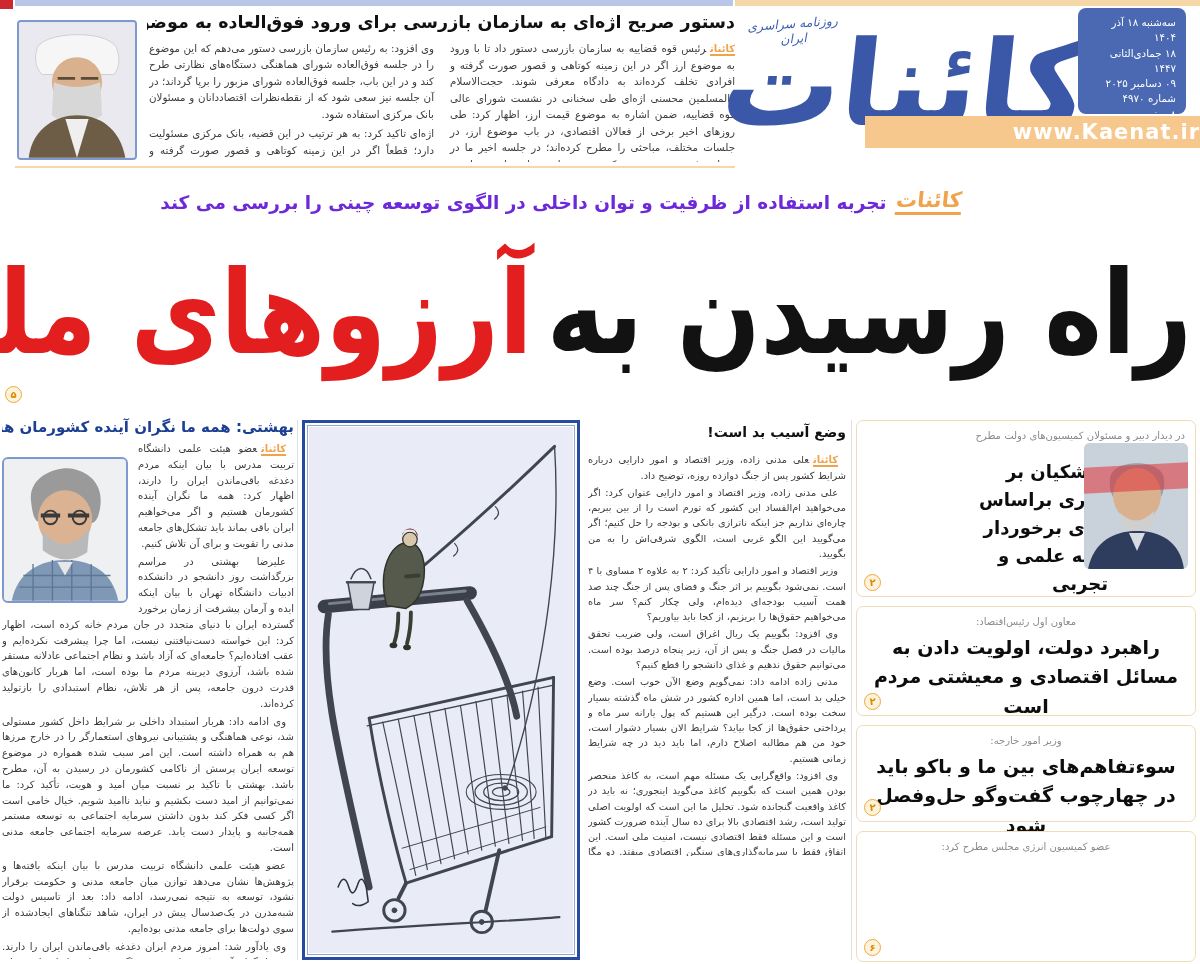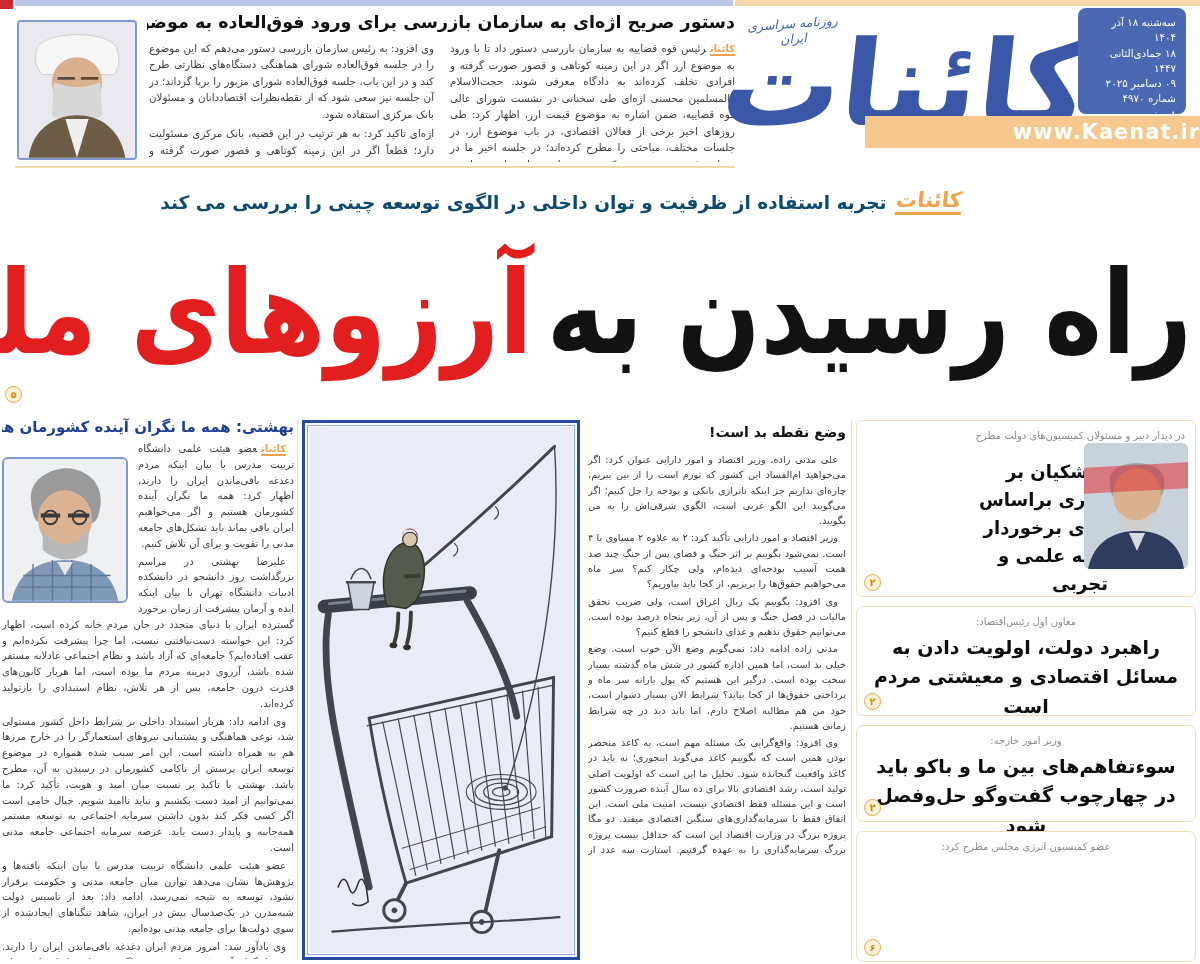--- a/index.html
+++ b/index.html
@@ -39,21 +39,21 @@
   .webstrip { position:absolute; left:865px; top:116px; width:335px; height:32px;
     background:#f6c88e; display:flex; align-items:center; justify-content:flex-end;
     padding-left:14px; direction:ltr; }
   .webstrip span { color:#ffffff; font-weight:bold; font-size:21px; letter-spacing:1px; }
 
   
   .kicker-row { position:absolute; left:0; top:182px; width:962px; height:40px;
     display:flex; align-items:center; justify-content:flex-start; direction:rtl; }
   .kicker-logo { color:#f0a34a; font-weight:bold; font-size:21px; margin-left:10px;
     border-bottom:3px solid #f0a34a; line-height:1.1; transform:skewX(-6deg); }
-  .kicker-text { color:#0c4a6e; font-weight:bold; font-size:18.5px; }
+  .kicker-text { color:#6d28d9; font-weight:bold; font-size:18.5px; }
 
   
   .headline { position:absolute; left:0; top:232px; width:1200px; height:168px;
     display:flex; align-items:center; justify-content:flex-start; direction:rtl;
     padding-right:8px; white-space:nowrap; overflow:hidden;
     font-weight:bold; font-size:98px; letter-spacing:-3px; transform:scaleY(1.18); transform-origin:center 60%; }
   .h-black { color:#121212; }
   .h-red   { color:#e31e1e; margin-right:14px; }
 
   .badge { width:17px; height:17px; border-radius:50%; background:#fdf3dc;
@@ -243,22 +243,23 @@
 
     <g>
       <path d="M40,156 L67,156 L62,184 L45,184 Z" fill="#cfd3dc" stroke="#41454f" stroke-width="1.6"></path>
       <path d="M38,156 L69,156" stroke="#41454f" stroke-width="2.4"></path>
       <path d="M43,153 C49,138 59,138 64,153" stroke="#41454f" stroke-width="1.6" fill="none"></path>
     </g>
   </svg>
 </div>
 
 <div class="econ">
-  <div class="e-kicker">وضع نقطه بد است!</div>
+  <div class="e-kicker">وضع آسیب بد است!</div>
   <div class="e-body">
+    <p><span class="minilogo">كائنات</span><span>علی مدنی زاده، وزیر اقتصاد و امور دارایی درباره شرایط کشور پس از جنگ دوازده روزه، توضیح داد.</span></p>
     <p>علی مدنی زاده، وزیر اقتصاد و امور دارایی عنوان کرد: اگر می‌خواهید ام‌الفساد این کشور که تورم است را از بین ببریم، چاره‌ای نداریم جز اینکه ناترازی بانکی و بودجه را حل کنیم؛ اگر می‌گویید این الگو غربی است، الگوی شرقی‌اش را به من بگویید.</p>
     <p>وزیر اقتصاد و امور دارایی تأکید کرد: ۲ به علاوه ۲ مساوی با ۴ است. نمی‌شود بگوییم بر اثر جنگ و فضای پس از جنگ چند صد همت آسیب بودجه‌ای دیده‌ام، ولی چکار کنم؟ سر ماه می‌خواهیم حقوق‌ها را بریزیم، از کجا باید بیاوریم؟</p>
     <p>وی افزود: بگوییم یک ریال اغراق است، ولی ضریب تحقق مالیات در فصل جنگ و پس از آن، زیر پنجاه درصد بوده است. می‌توانیم حقوق ندهیم و غذای دانشجو را قطع کنیم؟</p>
     <p>مدنی زاده ادامه داد: نمی‌گویم وضع الآن خوب است. وضع خیلی بد است، اما همین اداره کشور در شش ماه گذشته بسیار سخت بوده است. درگیر این هستیم که پول یارانه سر ماه و پرداختی حقوق‌ها از کجا بیاید؟ شرایط الان بسیار دشوار است، خود من هم مطالبه اصلاح دارم، اما باید دید در چه شرایط زمانی هستیم.</p>
     <p>وی افزود: واقع‌گرایی یک مسئله مهم است، به کاغذ منحصر بودن همین است که بگوییم کاغذ می‌گوید اینجوری؛ نه باید در کاغذ واقعیت گنجانده شود. تحلیل ما این است که اولویت اصلی تولید است، رشد اقتصادی بالا برای ده سال آینده ضرورت کشور است و این مسئله فقط اقتصادی نیست، امنیت ملی است. این اتفاق فقط با سرمایه‌گذاری‌های سنگین اقتصادی میفتد. دو مگا پروژه بزرگ در وزارت اقتصاد این است که حداقل بیست پروژه بزرگ سرمایه‌گذاری را به عهده گرفتیم. استارت سه عدد از آن‌ها هم خورده.</p>
 
   </div>
 </div>
 
 <div class="right-col">

